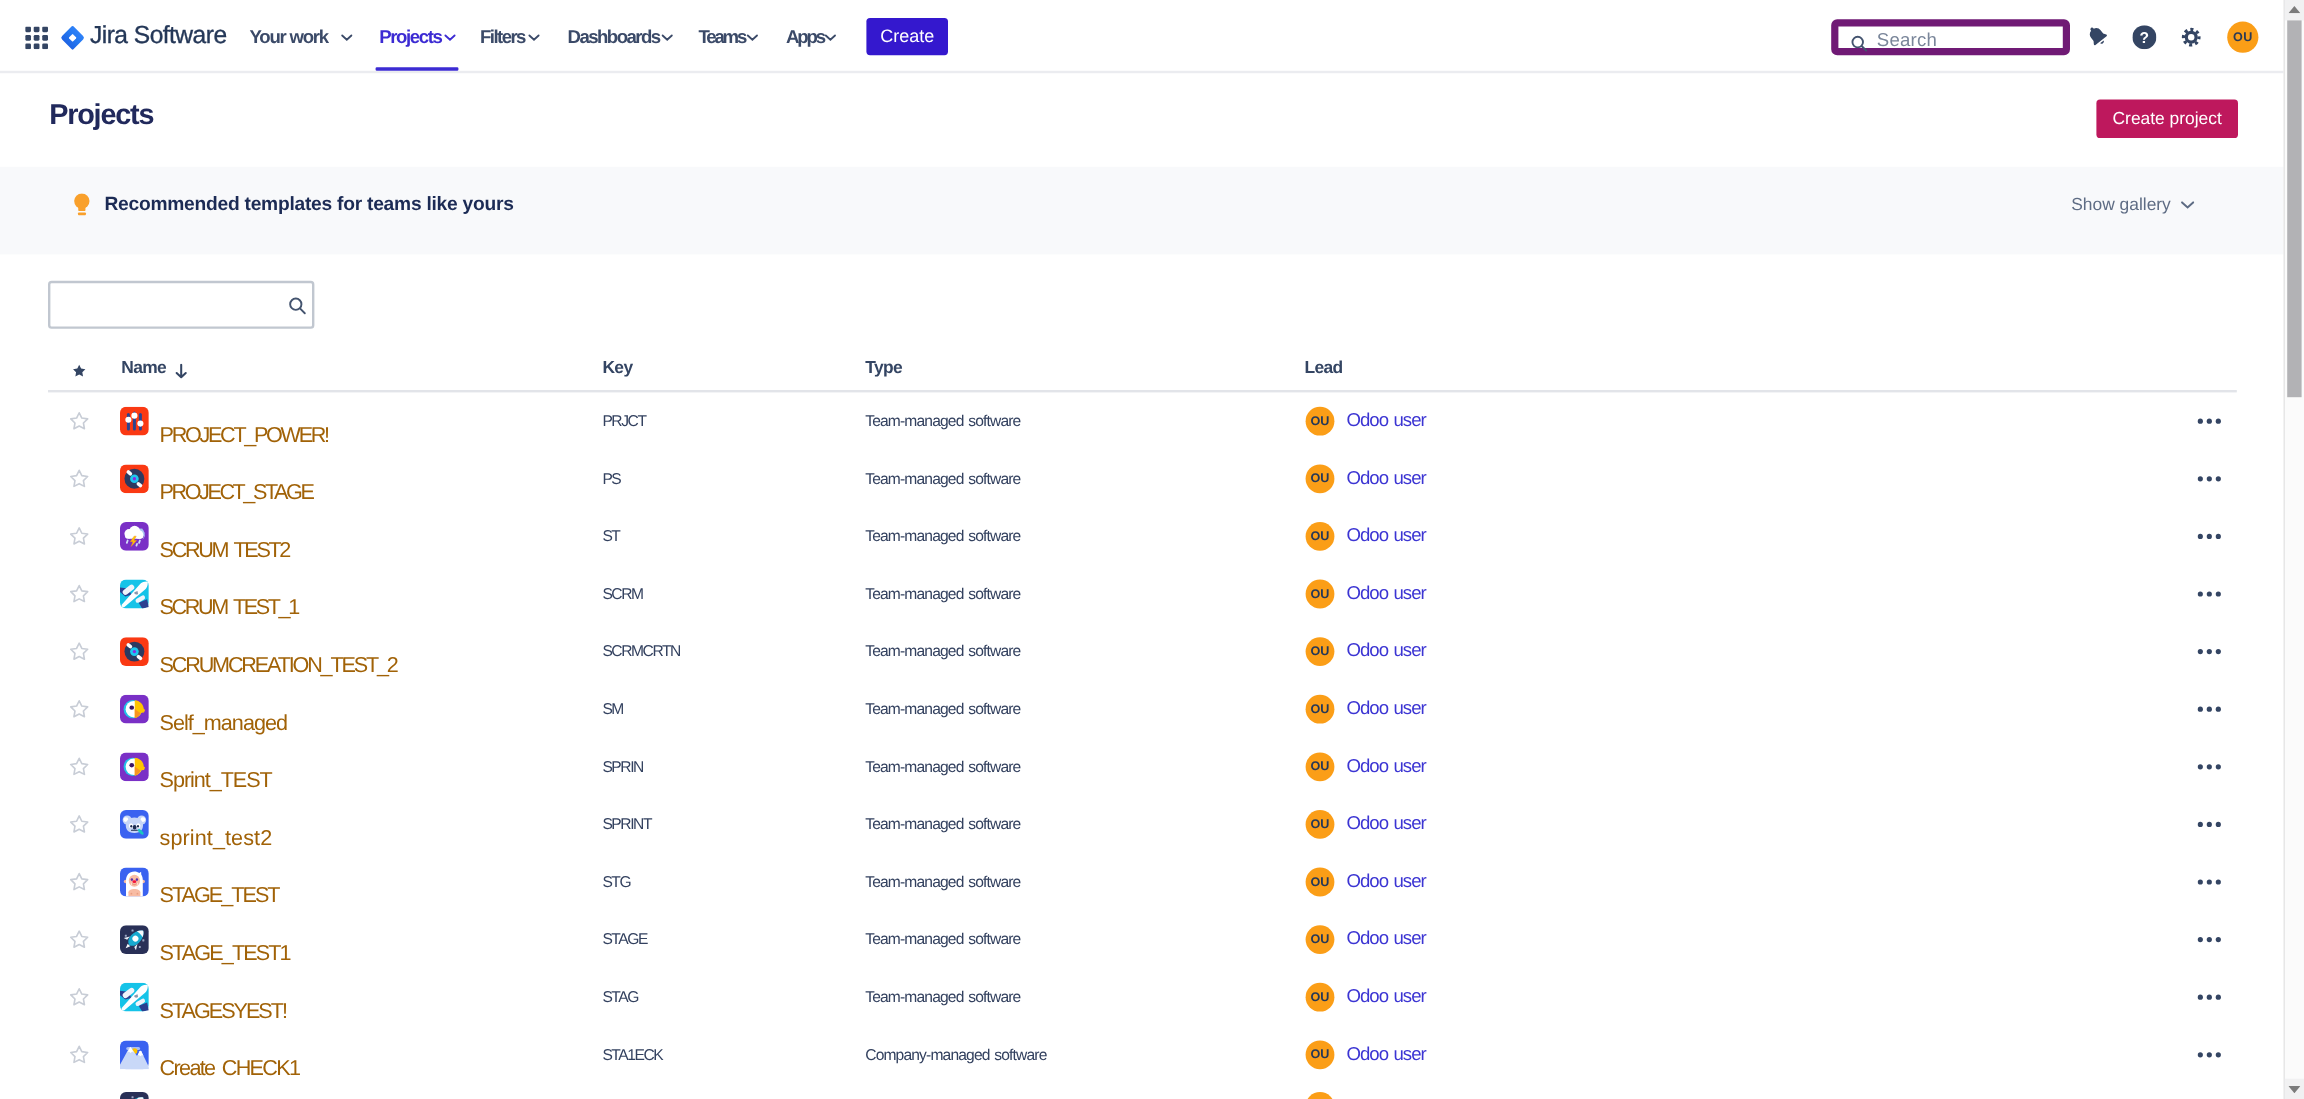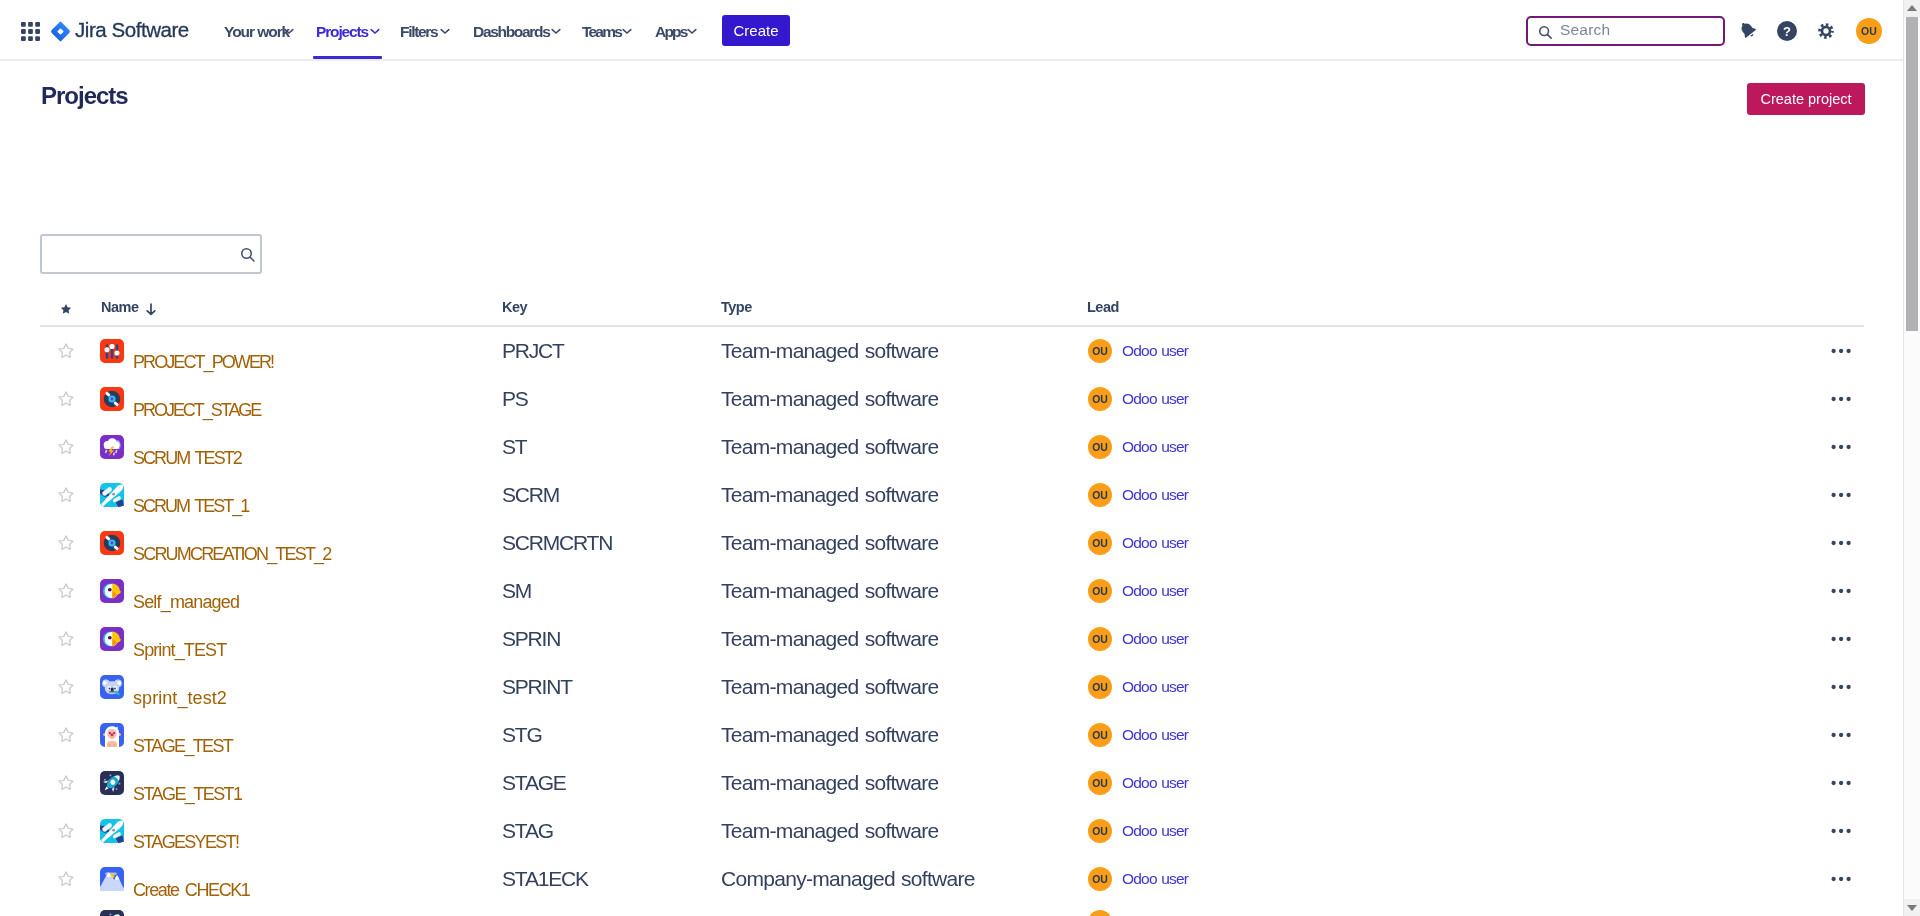--- a/index.html
+++ b/index.html
@@ -15,21 +15,21 @@
   font-weight:700; color:#3B4A68; white-space:nowrap; }
 .navactive { color:#3C2BD3; }
 #navunderline { position:absolute; left:313px; top:56px; width:69px; height:3px;
   background:#3C2BD3; border-radius:1px; }
 #createbtn { position:absolute; left:722px; top:15px; width:68px; height:31px;
   background:#3418CE; color:#fff; border-radius:3px; font-size:15px; font-weight:400;
   text-align:center; line-height:31px; }
 #logotext { position:absolute; left:75px; top:0; height:61px; line-height:60px;
   font-size:20.5px; font-weight:400; color:#253858; letter-spacing:-0.45px; -webkit-text-stroke:0.3px #253858; }
 #searchbox { position:absolute; left:1526px; top:16px; width:199px; height:30px;
-  border:2px solid #701a75; border-radius:5px; background:#fff; }
+  border:6px solid #701a75; border-radius:5px; background:#fff; }
 #searchbox span { position:absolute; left:32px; top:3px; font-size:15.5px; color:#7A869A; letter-spacing:0.2px; }
 #avatar { position:absolute; left:1856px; top:18px; width:26px; height:26px;
   border-radius:50%; background:#FB9E17; color:#2B3A55; font-size:10.5px; font-weight:700;
   text-align:center; line-height:26px; letter-spacing:0.2px; }
 
 
 #h1 { position:absolute; left:41px; top:82px; font-size:24px; font-weight:700; color:#21295C; letter-spacing:-1px; }
 #createproject { position:absolute; left:1747px; top:83px; width:118px; height:32px;
   background:#be185d; color:#fff; border-radius:3px; font-size:14.5px; font-weight:400;
   text-align:center; line-height:32px; }
@@ -52,21 +52,21 @@
 
 #thead { position:absolute; left:0; top:294px; width:1920px; height:32px; }
 #thead .hc { position:absolute; top:0; height:32px; line-height:26px; font-size:14.5px;
   font-weight:700; color:#344563; letter-spacing:-0.5px; }
 #headborder { position:absolute; left:40px; top:325px; width:1824px; height:2px; background:#E2E4E9; }
 .row { position:absolute; left:0; width:1920px; height:48px; }
 .star { position:absolute; left:57px; top:50%; margin-top:-9px; }
 .picon { position:absolute; left:100px; top:50%; margin-top:-12px; width:24px; height:24px; }
 .pname { position:absolute; left:133px; top:0; height:48px; line-height:47px;
   font-size:18px; color:#a16207; word-spacing:2.5px;margin-top:12px; }
-.pkey, .ptype { position:absolute; top:0; height:48px; line-height:47px; font-size:21px;
+.pkey, .ptype { position:absolute; top:0; height:48px; line-height:47px; font-size:13px;
   color:#33415F; }
 .pkey { letter-spacing:-1.2px; }
 .row { word-spacing:1px; }
 .ptype { letter-spacing:-0.7px; }
 .pkey { left:502px; } .ptype { left:721px; }
 .lavatar { position:absolute; left:1088px; top:50%; margin-top:-12px; width:24px; height:24px;
   border-radius:50%; background:#FB9E17; color:#253858; font-size:10.5px; font-weight:700;
   text-align:center; line-height:24px; }
 .luser { position:absolute; left:1122px; top:0; height:48px; line-height:47px;
   font-size:15.5px; color:#3C35D3; letter-spacing:-0.8px; }
@@ -102,21 +102,21 @@
           <linearGradient id="jg" x1="0" y1="1" x2="1" y2="0">
       <stop offset="0" stop-color="#1b54d9"></stop>
             <stop offset="0.55" stop-color="#2479f2"></stop>
             <stop offset="1" stop-color="#3b8bff"></stop>
     </linearGradient>
         </defs>
     <path fill="url(#jg)" d="M11.2 1.1 2 10.3a2.4 2.4 0 0 0 0 3.4l9.2 9.2a1.1 1.1 0 0 0 1.6 0l9.2-9.2a2.4 2.4 0 0 0 0-3.4L12.8 1.1a1.1 1.1 0 0 0-1.6 0Z"></path>
     <rect x="9.3" y="9.3" width="5.4" height="5.4" rx="0.8" fill="#fff" transform="rotate(45 12 12)"></rect>
   </svg>
   <div id="logotext">Jira Software</div>
-  <div class="navitem" style="left:224px;letter-spacing:-1.05px">Your work</div>
+  <div class="navitem" style="left:208px;letter-spacing:-1.05px">Your work</div>
   <svg class="abs" style="left:284px;top:28px" width="10" height="7" viewBox="0 0 13 8">
         <path d="M1.5 1.5 6.5 6 11.5 1.5" fill="none" stroke="#3B4A68" stroke-width="2" stroke-linecap="round"></path>
       </svg>
   <div class="navitem navactive" style="left:316px;letter-spacing:-1.15px">Projects</div>
   <svg class="abs" style="left:370px;top:28px" width="10" height="7" viewBox="0 0 13 8">
         <path d="M1.5 1.5 6.5 6 11.5 1.5" fill="none" stroke="#3C2BD3" stroke-width="2" stroke-linecap="round"></path>
       </svg>
   <div class="navitem" style="left:400px;letter-spacing:-1.3px">Filters</div>
   <svg class="abs" style="left:440px;top:28px" width="10" height="7" viewBox="0 0 13 8">
         <path d="M1.5 1.5 6.5 6 11.5 1.5" fill="none" stroke="#3B4A68" stroke-width="2" stroke-linecap="round"></path>
@@ -156,20 +156,32 @@
         <circle cx="12" cy="12" r="7.2" fill="#344563"></circle>
         <circle cx="12" cy="12" r="8.6" fill="none" stroke="#344563" stroke-width="3.6" stroke-dasharray="3.4 3.35" stroke-dashoffset="1.2"></circle>
         <circle cx="12" cy="12" r="3.6" fill="#fff"></circle>
       </svg>
   <div id="avatar">OU</div>
 </div>
 
 <div id="h1">Projects</div>
 <div id="createproject">Create project</div>
 
+<div id="banner">
+  <svg class="abs" style="left:61px;top:161px;top:22px" width="17" height="20" viewBox="0 0 17 20">
+    <circle cx="7.2" cy="6.6" r="6.4" fill="#F9A02B"></circle>
+    <path d="M4.2 11.6h6v2.6a0.6 0.6 0 0 1-.6.6H4.8a0.6 0.6 0 0 1-.6-.6Z" fill="#F9A02B"></path>
+    <rect x="4" y="16" width="6.6" height="2.3" rx="0.7" fill="#F9A02B"></rect>
+  </svg>
+  <div id="bannertitle">Recommended templates for teams like yours</div>
+  <div id="showgallery">Show gallery</div>
+  <svg class="abs" style="left:1817px;top:28px" width="12" height="8" viewBox="0 0 13 8">
+        <path d="M1.5 1.5 6.5 6 11.5 1.5" fill="none" stroke="#5E6C84" stroke-width="1.8" stroke-linecap="round"></path>
+      </svg>
+</div>
 
 <div id="filterinput">
   <svg class="abs" style="left:198px;top:11px" width="16" height="16" viewBox="0 0 16 16">
         <circle cx="6.5" cy="6.5" r="4.7" fill="none" stroke="#44546F" stroke-width="1.6"></circle>
         <path d="M10.2 10.2 14 14" stroke="#44546F" stroke-width="1.6" stroke-linecap="round"></path>
       </svg>
 </div>
 
 <div id="thead">
   <svg class="abs" style="left:60px;top:9px" width="12" height="12" viewBox="0 0 24 24">

